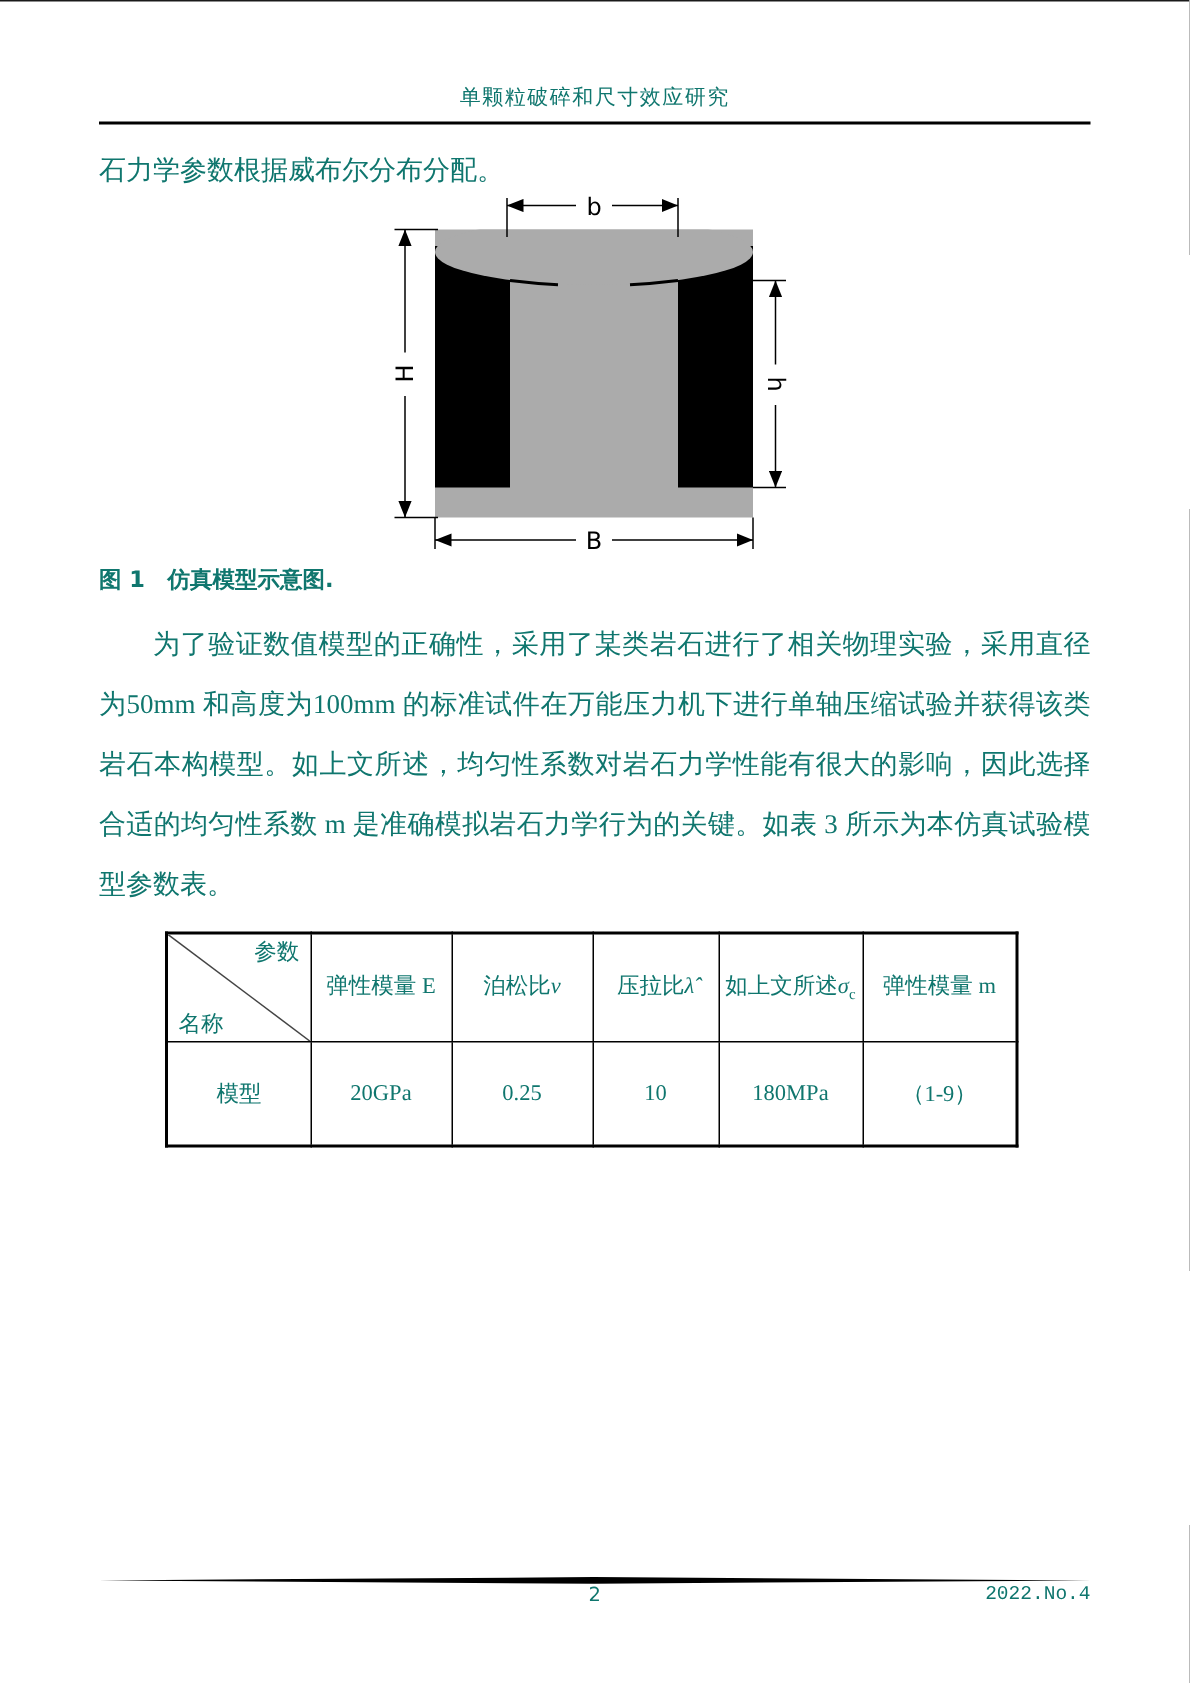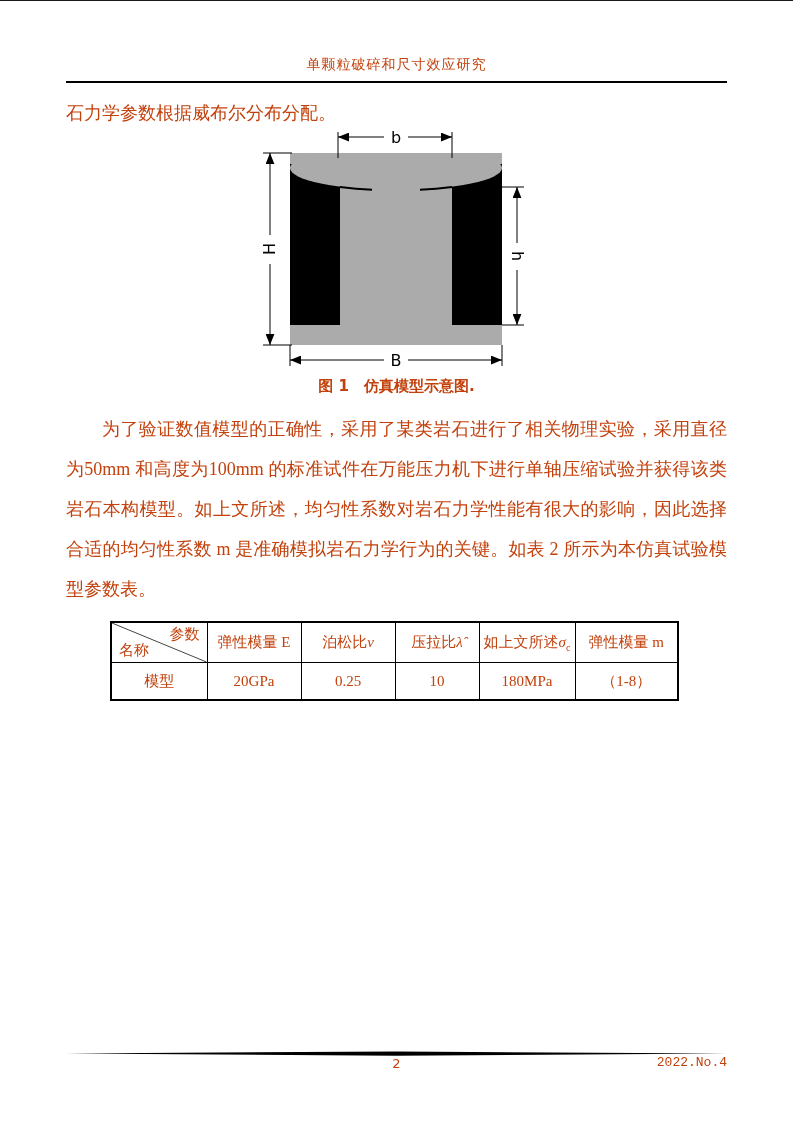--- a/index.html
+++ b/index.html
@@ -2,36 +2,36 @@
 <html><head>
 <meta charset="utf-8">
 <style>
   html,body{margin:0;padding:0;background:#888;}
   .page{
     position:relative;
     width:793px;height:1122px;
     background:#ffffff;
     margin:0 auto;
     font-family:"Liberation Serif","DejaVu Serif",serif;
-    color:#c2410c;
+    color:#0f766e;
     overflow:hidden;
   }
   .page-top-edge{position:absolute;top:0;left:0;width:793px;height:1px;background:#1a1a1a;}
   .running-head{
     position:absolute;top:56px;left:66px;width:661px;
     text-align:center;font-size:14px;letter-spacing:1px;
   }
   .head-rule{position:absolute;top:81px;left:66px;width:661px;height:2px;background:#000;}
   .intro-line{
     position:absolute;top:102px;left:66px;width:661px;
     font-size:18px;line-height:22px;
   }
   .fig-wrap{position:absolute;left:250px;top:118px;width:280px;height:256px;}
   .fig-caption{
-    position:absolute;top:377px;left:66px;width:661px;text-align:center;
+    position:absolute;top:377px;left:66px;width:661px;text-align:left;
     font-family:"DejaVu Sans","Liberation Sans",sans-serif;
     font-weight:bold;font-size:15px;
   }
   .body-para{
     position:absolute;left:66px;width:661px;
     font-size:18px;line-height:40px;
     text-align:justify;text-align-last:left;
     text-indent:2em;
   }
   .para-1{top:409px;}
@@ -42,21 +42,21 @@
     font-weight:bold;font-size:15px;
   }
   .param-table{
     position:absolute;top:621px;left:110px;
     border-collapse:collapse;table-layout:fixed;
     font-size:15px;
   }
   .param-table td,.param-table th{
     border:1px solid #000;
     text-align:center;vertical-align:middle;
-    font-weight:normal;padding:0 2px;
+    font-weight:normal;padding:16px 2px;
     height:39px;overflow:hidden;
   }
   .param-table{border:2px solid #000;}
   .param-table .data-row td{height:36px;}
   .corner-cell{position:relative;padding:0;}
   .corner-cell svg{position:absolute;top:0;left:0;width:100%;height:100%;}
   .corner-tr{position:absolute;top:2px;right:7px;font-size:15px;}
   .corner-bl{position:absolute;bottom:2px;left:7px;font-size:15px;}
   .hsym{font-family:"Liberation Serif",serif;font-style:italic;}
   .param-table sub{font-size:10px;}
@@ -133,21 +133,21 @@
         <line x1="252" y1="227" x2="252" y2="248"></line>
         <line x1="40" y1="242" x2="134" y2="242" marker-start="url(#arr)"></line>
         <line x1="158" y1="242" x2="252" y2="242" marker-end="url(#arr)"></line>
       </g>
       <text class="dim-label" x="146" y="248" text-anchor="middle">B</text>
     </svg>
   </div>
 
   <div class="fig-caption">图 1　仿真模型示意图.</div>
 
-  <div class="body-para para-1">为了验证数值模型的正确性，采用了某类岩石进行了相关物理实验，采用直径为50mm 和高度为100mm 的标准试件在万能压力机下进行单轴压缩试验并获得该类岩石本构模型。如上文所述，均匀性系数对岩石力学性能有很大的影响，因此选择合适的均匀性系数 m 是准确模拟岩石力学行为的关键。如表 2 所示为本仿真试验模型参数表。</div>
+  <div class="body-para para-1">为了验证数值模型的正确性，采用了某类岩石进行了相关物理实验，采用直径为50mm 和高度为100mm 的标准试件在万能压力机下进行单轴压缩试验并获得该类岩石本构模型。如上文所述，均匀性系数对岩石力学性能有很大的影响，因此选择合适的均匀性系数 m 是准确模拟岩石力学行为的关键。如表 3 所示为本仿真试验模型参数表。</div>
 
 
   <table class="param-table">
     <colgroup>
       <col style="width:96px">
         <col style="width:94px">
         <col style="width:94px">
       <col style="width:84px">
         <col style="width:96px">
         <col style="width:103px">
@@ -166,21 +166,21 @@
         <th><span>压拉比</span><i class="hsym">λ̂</i><sub></sub></th>
         <th><span>如上文所述</span><i class="hsym">σ</i><sub>c</sub></th>
         <th><span>弹性模量 m</span><i class="hsym"></i><sub></sub></th>
       </tr>
       <tr class="data-row">
         <td>模型</td>
         <td>20GPa</td>
         <td>0.25</td>
         <td>10</td>
         <td>180MPa</td>
-        <td>（1-8）</td>
+        <td>（1-9）</td>
       </tr>
     </tbody>
   </table>
 
 
   <svg class="footer-rule" viewBox="0 0 661 6" preserveAspectRatio="none">
     <polygon points="0,2.6 330,0.4 661,2.6 330,4.8" fill="#000"></polygon>
   </svg>
   <div class="footer-page">2</div>
   <div class="footer-issue">2022.No.4</div>

